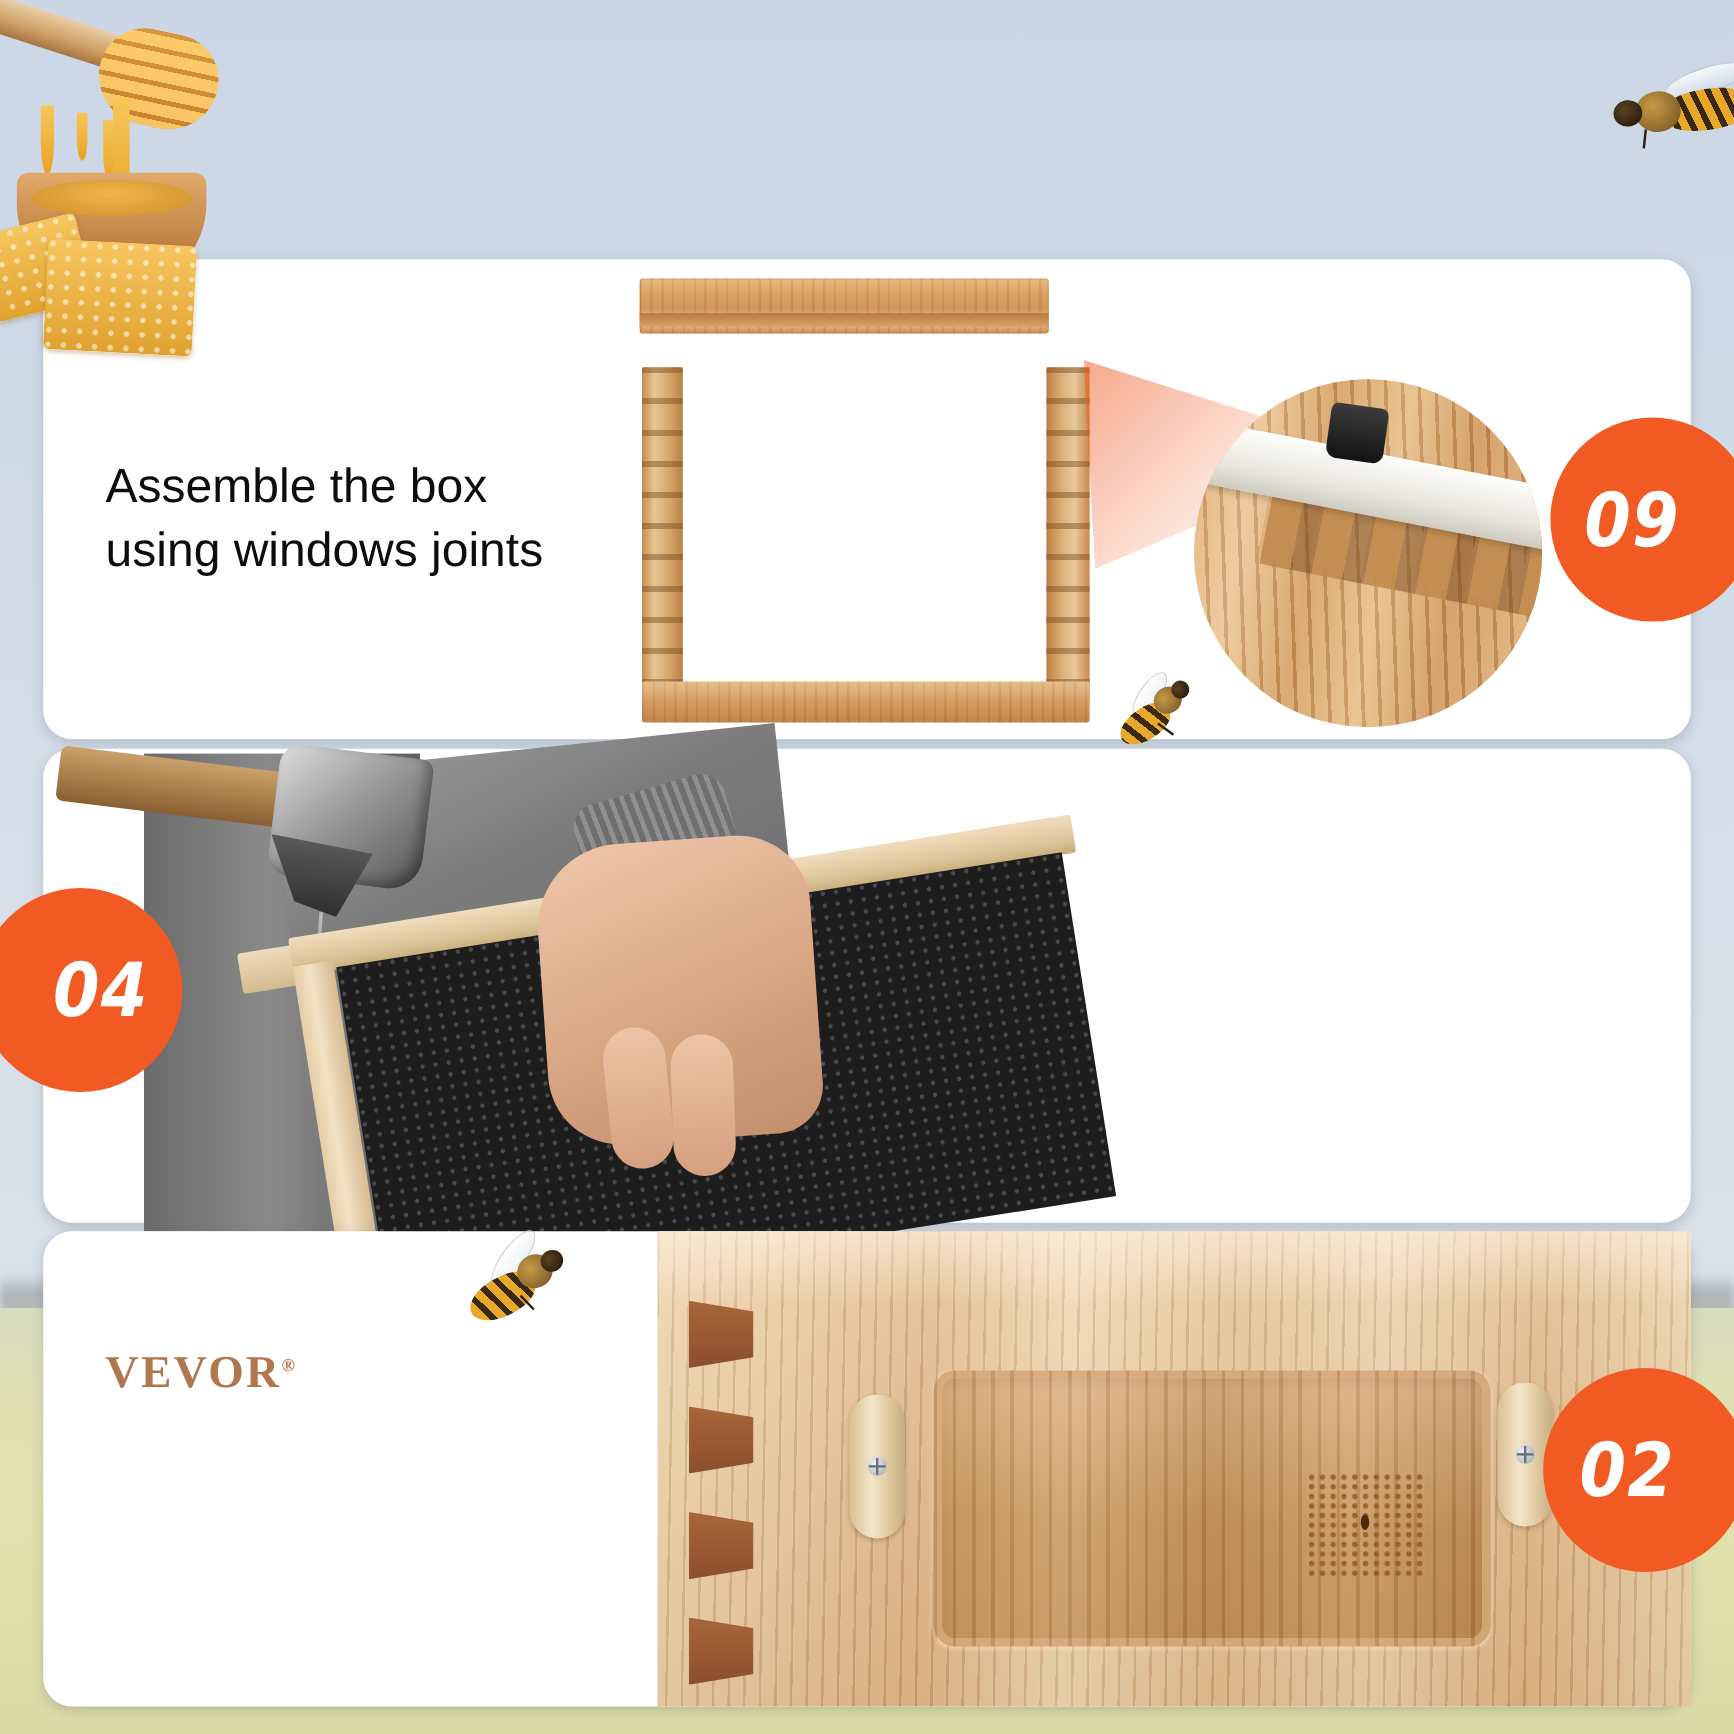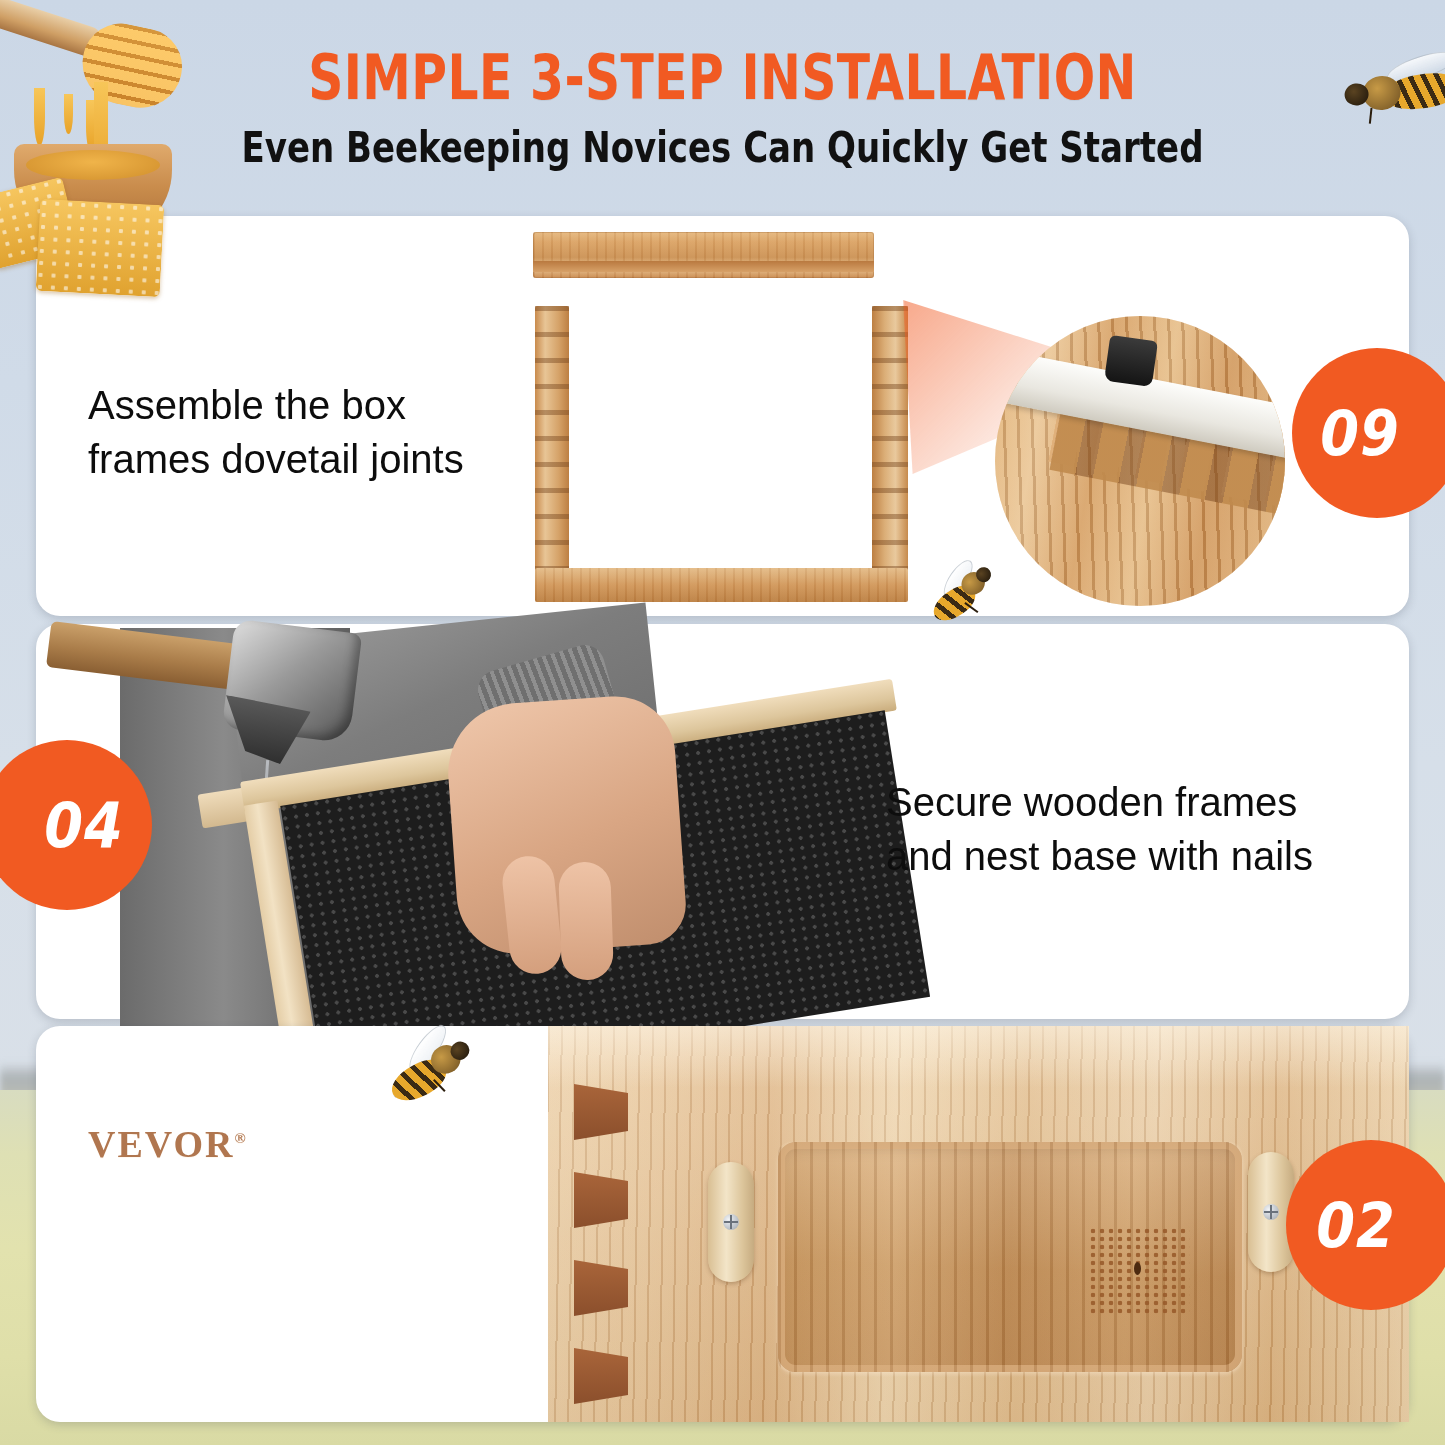--- a/index.html
+++ b/index.html
@@ -399,24 +399,20 @@
 </style>
 </head>
 <body>
 
 <div class="stage">
 
   <div class="bg-sky"></div>
   <div class="bg-horizon"></div>
   <div class="bg-field"></div>
 
-  <div class="header">
-    <h1 class="title">SIMPLE 3-STEP INSTALLATION</h1>
-    <h2 class="subtitle">Even Beekeeping Novices Can Quickly Get Started</h2>
-  </div>
 
   <div class="card" id="card1"></div>
 
   <div class="hivebox" id="hb-top">
       <span class="wgrain"></span>
     </div>
   <div class="hivebox" id="hb-left">
       <span class="fingers"></span>
     </div>
   <div class="hivebox" id="hb-right">
@@ -430,21 +426,21 @@
 
   <div class="detail-circle">
     <span class="vgrain"></span>
     <span class="dc-teeth"></span>
     <span class="dc-teeth2"></span>
     <span class="dc-whitebar"></span>
     <span class="dc-knob"></span>
   </div>
 
   <div class="step-text" id="t1">Assemble the box
-frames dovetail joints</div>
+using windows joints</div>
 
   <div class="badge" id="b1">
     <span>09</span>
   </div>
 
   <div class="card" id="card2"></div>
 
   <div class="torso"></div>
   <div class="sleeve"></div>
   <div class="sleeve-cuff"></div>
@@ -457,22 +453,20 @@
     <span class="frame2-ear"></span>
     <span class="frame2-top"></span>
     <span class="frame2-left"></span>
     <span class="frame2-comb"></span>
   </div>
 
   <div class="hand"></div>
   <div class="finger" id="f1"></div>
   <div class="finger" id="f2"></div>
 
-  <div class="step-text" id="t2">Secure wooden frames
-and nest base with nails</div>
 
   <div class="badge" id="b2">
     <span>04</span>
   </div>
 
   <div class="card" id="card3"></div>
 
   <div class="lid">
     <span class="lgrain"></span>
     <span class="lid-shadetop"></span>

